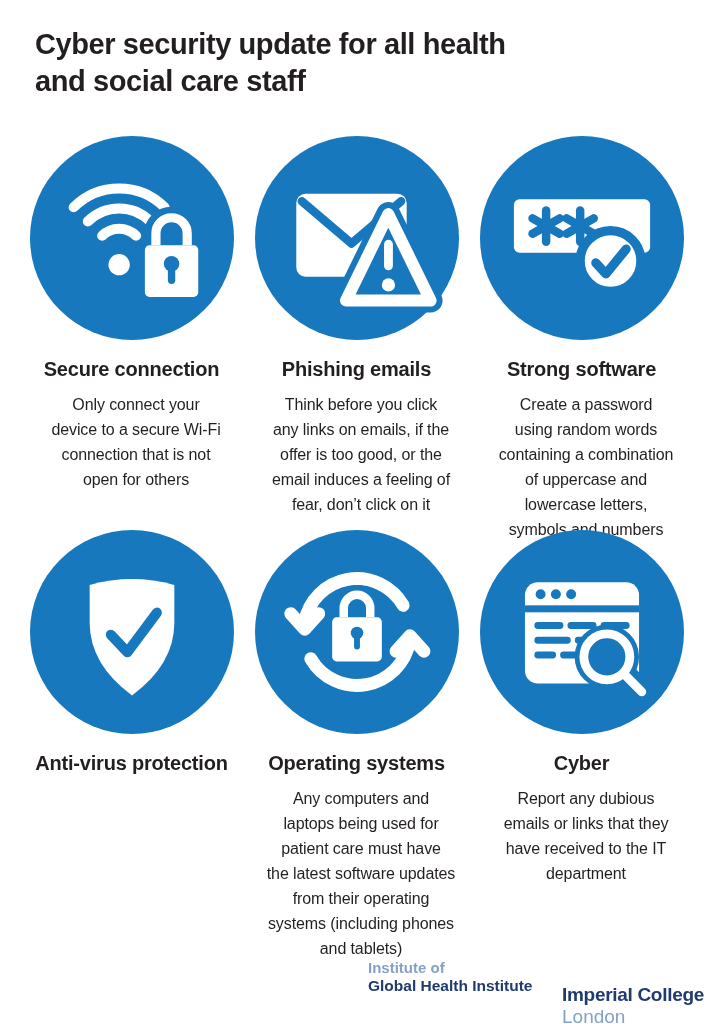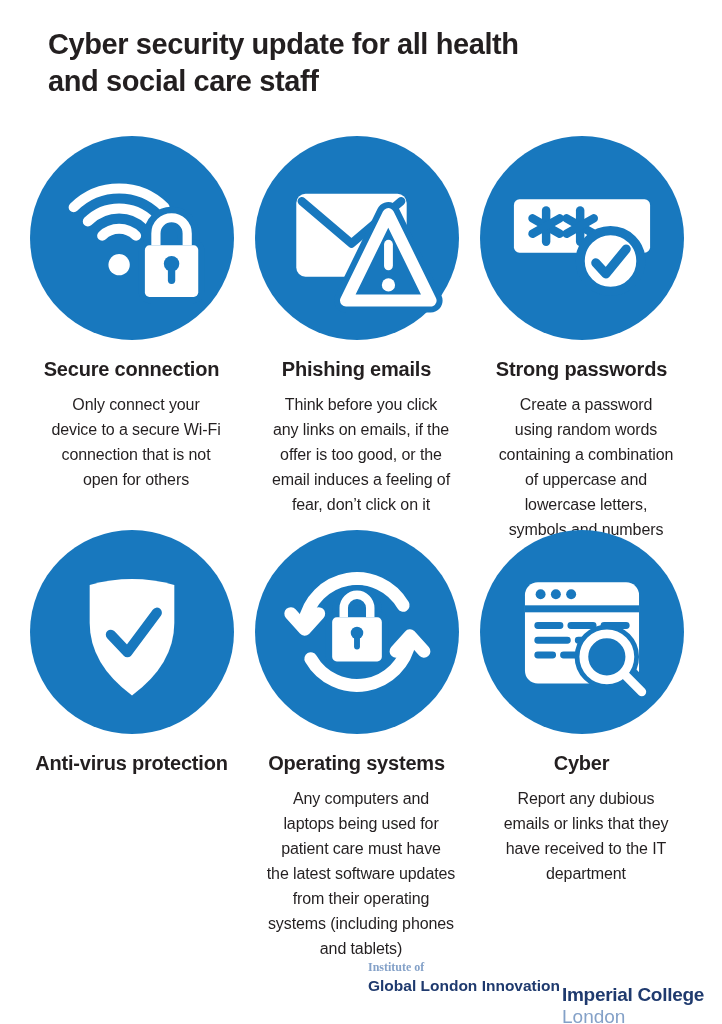--- a/index.html
+++ b/index.html
@@ -8,21 +8,21 @@
     --navy:#1F3A6E;
     --lightblue:#84A1C8;
   }
   *{box-sizing:border-box;}
   body{margin:0;background:#fff;}
   .page{
     width:722px;height:1024px;position:relative;overflow:hidden;background:#ffffff;
     font-family:"Liberation Sans",sans-serif;color:var(--dark);
   }
   .title{
-    padding:26px 30px 0 48px;margin:0;
+    padding:26px 30px 0 35px;margin:0;
     font-size:29px;font-weight:bold;line-height:37px;letter-spacing:-0.4px;
     color:var(--dark);white-space:pre-line;
   }
   .grid{
     margin-top:36px;padding-left:19px;
     display:grid;
     grid-template-columns:225px 225px 225px;
     grid-template-rows:394px auto;
   }
   .card{width:225px;}
@@ -35,21 +35,21 @@
     font-size:20px;line-height:24px;font-weight:bold;letter-spacing:-0.2px;
     color:var(--dark);
   }
   .card-body{
     margin:11px 0 0;padding-left:11px;padding-right:2px;
     font-size:16px;line-height:25px;letter-spacing:-0.1px;
     color:var(--dark);white-space:pre-line;text-align:center;
   }
   .footer{position:absolute;top:956px;left:0;width:722px;height:68px;}
   .ighi{position:absolute;left:368px;top:3px;}
-  .ighi-top{font-size:12px;line-height:17px;font-weight:bold;color:var(--lightblue);font-family:Liberation Serif, serif;}
+  .ighi-top{font-size:15px;line-height:17px;font-weight:bold;color:var(--lightblue);}
   .ighi-bottom{font-size:15.5px;line-height:19.5px;font-weight:bold;color:var(--navy);}
   .icl{position:absolute;left:562px;top:0;margin-top:28px;}
   .icl-top{font-size:19px;line-height:22px;font-weight:bold;color:var(--navy);letter-spacing:-0.3px;}
   .icl-bottom{font-size:19px;line-height:22px;color:var(--lightblue);}
   
   .w{fill:#fff;}
   .ws{stroke:#fff;fill:none;}
   .b{fill:var(--accent);}
   .bs{stroke:var(--accent);fill:none;}
   .gap{fill:var(--accent);stroke:var(--accent);}
@@ -114,21 +114,21 @@
           <line class="bs" stroke-width="4.6" stroke-linecap="round" x1="30.5" y1="35" x2="30.5" y2="52"></line>
           <line class="bs" stroke-width="4.6" stroke-linecap="round" x1="23.1" y1="39.3" x2="37.9" y2="47.7"></line>
           <line class="bs" stroke-width="4.6" stroke-linecap="round" x1="23.1" y1="47.7" x2="37.9" y2="39.3"></line>
           <line class="bs" stroke-width="4.6" stroke-linecap="round" x1="49" y1="35" x2="49" y2="52"></line>
           <line class="bs" stroke-width="4.6" stroke-linecap="round" x1="41.6" y1="39.3" x2="56.4" y2="47.7"></line>
           <line class="bs" stroke-width="4.6" stroke-linecap="round" x1="41.6" y1="47.7" x2="56.4" y2="39.3"></line>
           <circle class="wgap" stroke-width="5" cx="65.5" cy="62.5" r="16.5"></circle>
           <path class="bs" stroke-width="5" stroke-linecap="round" stroke-linejoin="round" d="M57.5 63.5 L63 69.5 L74 56"></path>
         </svg>
       </div>
-      <h2 class="card-heading">Strong passwords</h2>
+      <h2 class="card-heading">Strong software</h2>
       <p class="card-body">Create a password
 using random words
 containing a combination
 of uppercase and
 lowercase letters,
 symbols and numbers</p>
     </div>
 
     <div class="card">
       <div class="circle">
@@ -187,21 +187,21 @@
 emails or links that they
 have received to the IT
 department</p>
     </div>
 
   </div>
 
   <div class="footer">
     <div class="ighi">
       <div class="ighi-top">Institute of</div>
-      <div class="ighi-bottom">Global London Innovation</div>
+      <div class="ighi-bottom">Global Health Institute</div>
     </div>
     <div class="icl">
       <div class="icl-top">Imperial College</div>
       <div class="icl-bottom">London</div>
     </div>
   </div>
 
 </div>
 
 </body></html>

